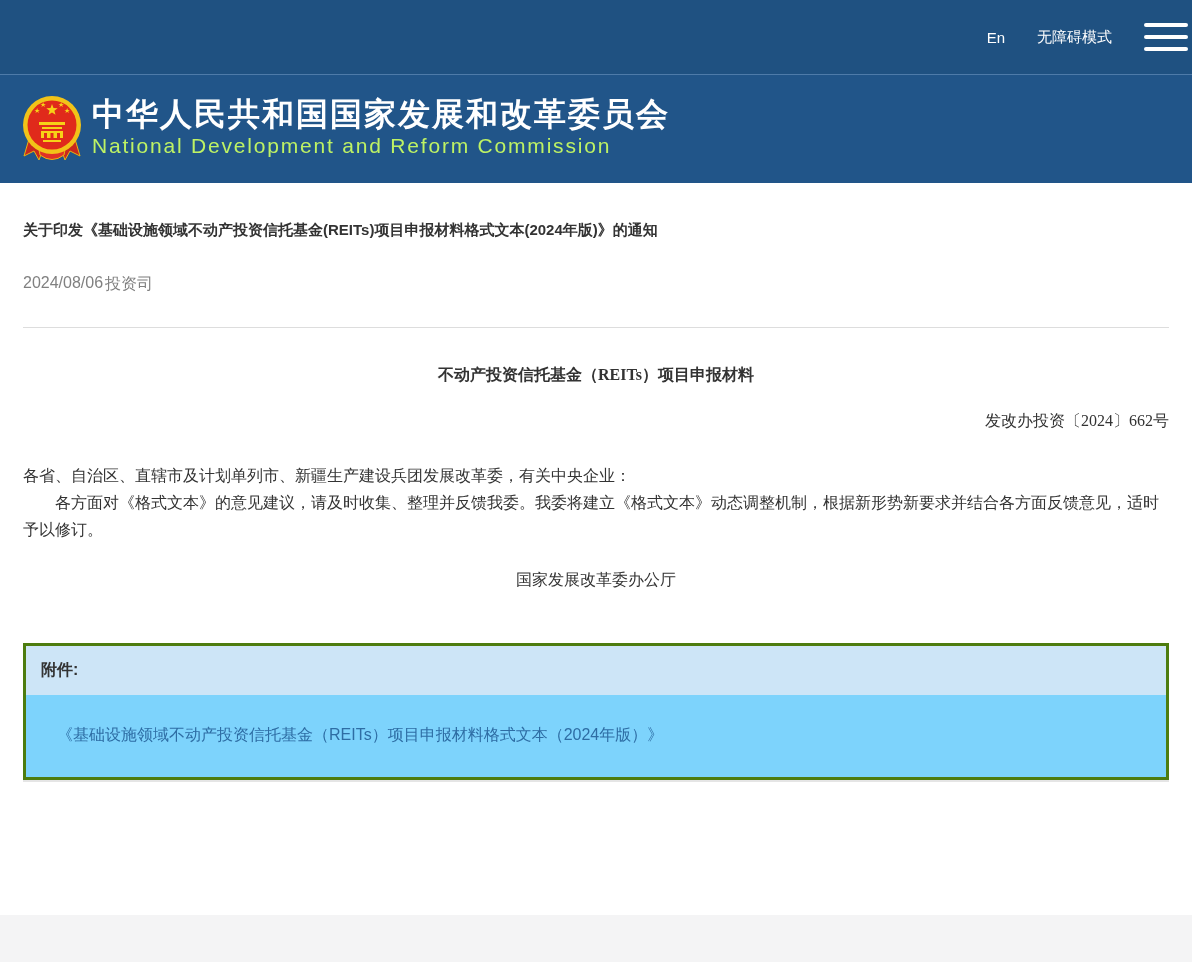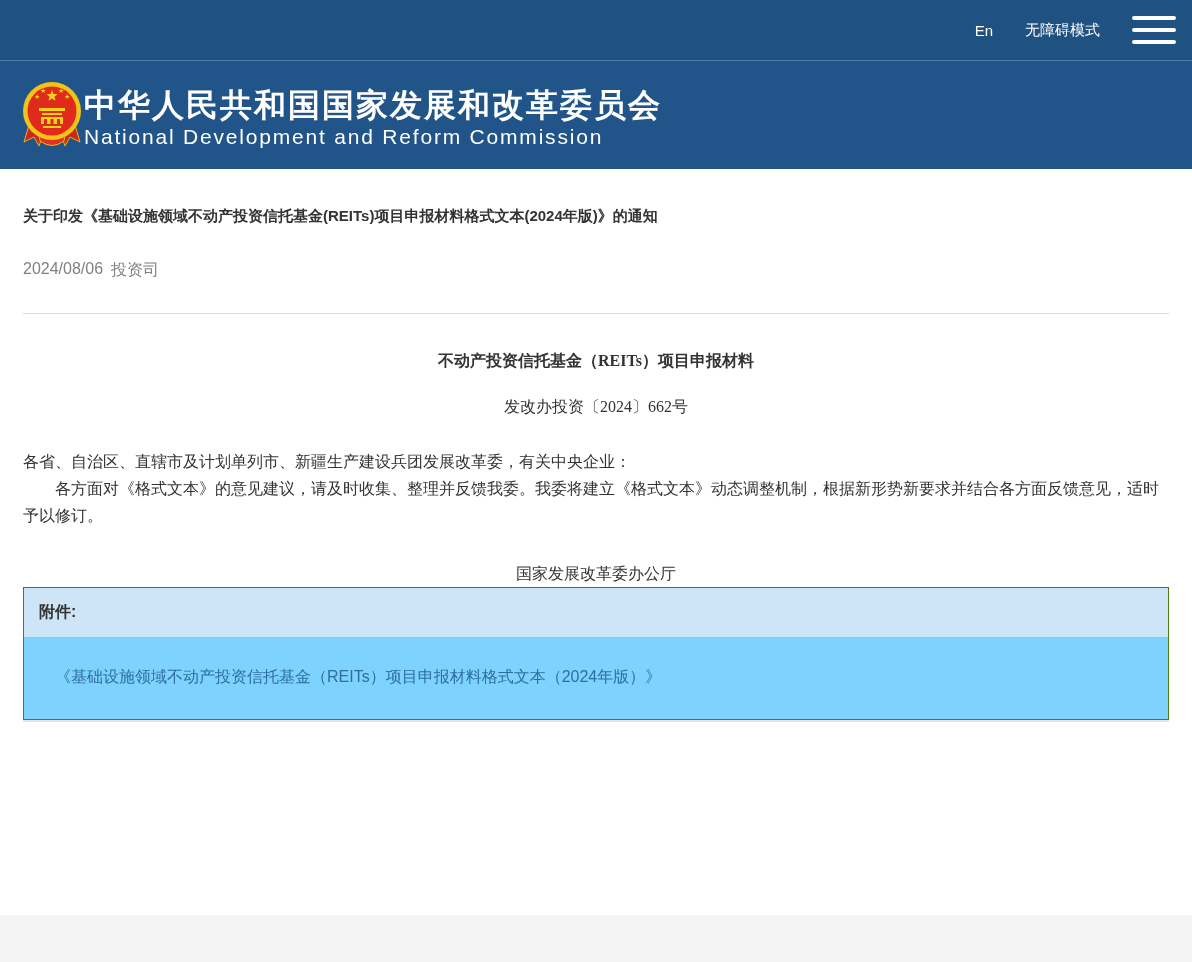--- a/index.html
+++ b/index.html
@@ -10,52 +10,52 @@
     --link-color:#2e6da4;
     --footer-bg:#f4f4f5;
     --footer-bar-bg:#1d4e74;
   }
   *{box-sizing:border-box;}
   html,body{margin:0;padding:0;background:#fff;}
   body{font-family:"Liberation Sans","DejaVu Sans",sans-serif;color:#333;}
   .page{width:1192px;min-height:962px;margin:0 auto;background:#fff;display:flex;flex-direction:column;}
 
   
-  .topbar{height:61px;background:var(--topbar-bg);border-bottom:1px solid var(--header-separator);
-          display:flex;align-items:center;justify-content:flex-end;padding:0 16px;flex:0 0 auto;}
+  .topbar{height:75px;background:var(--topbar-bg);border-bottom:1px solid var(--header-separator);
+          display:flex;align-items:center;justify-content:flex-end;padding:0 4px;flex:0 0 auto;}
   .topbar-right{display:flex;align-items:center;gap:32px;}
   .topbar-link{color:#fff;font-size:15px;text-decoration:none;cursor:pointer;white-space:nowrap;}
   .hamburger{width:44px;display:flex;flex-direction:column;gap:8px;cursor:pointer;padding:2px 0;}
   .hamburger .bar{height:4px;width:100%;background:#fff;border-radius:2px;}
 
   
   .header{height:108px;background:var(--header-bg);display:flex;align-items:center;padding:0 20px;flex:0 0 auto;}
-  .brand{display:flex;align-items:flex-end;gap:0;cursor:pointer;}
+  .brand{display:flex;align-items:flex-start;gap:8px;cursor:pointer;}
   .emblem{flex:0 0 auto;display:block;}
   .titles{display:flex;flex-direction:column;}
   .title-cn{color:#fff;font-size:32px;font-weight:bold;letter-spacing:2px;line-height:38px;white-space:nowrap;}
-  .title-en{color:#ffffff;font-size:21px;letter-spacing:1.8px;line-height:25px;margin-top:0;white-space:nowrap;}
+  .title-en{color:#bef264;font-size:21px;letter-spacing:1.8px;line-height:25px;margin-top:0;white-space:nowrap;}
 
   
   .content{padding:0 23px;flex:0 0 auto;}
   .article-title{font-size:15px;font-weight:bold;color:#333;margin:37px 0 0;line-height:20px;}
-  .article-meta{color:#808080;font-size:16px;margin-top:34px;display:flex;gap:8px;}
+  .article-meta{color:#808080;font-size:16px;margin-top:34px;display:flex;gap:2px;}
   .divider{border:none;border-top:1px solid #ddd;margin:32px 0 0;}
 
   .doc{font-family:"Liberation Serif","DejaVu Serif",serif;color:#333;}
   .doc-title{text-align:center;font-weight:bold;font-size:16px;line-height:26px;margin-top:34px;}
-  .doc-number{text-align:center;font-size:16px;margin-top:23px;}
+  .doc-number{text-align:right;font-size:16px;margin-top:23px;}
   .para{font-size:16px;line-height:27px;margin:0;text-indent:2em;}
   .para.first{margin-top:30px;}
   .para.no-indent{text-indent:0;}
   .signature{text-align:center;font-size:16px;line-height:26px;}
-  .signature.org{margin-top:32px;}
+  .signature.org{margin-top:24px;}
 
   
-  .attachment-box{border:1px solid #4d7c0f;box-shadow:0 2px 0 rgba(0,0,0,0.10);}
+  .attachment-box{margin-top:50px;border:3px solid #4d7c0f;box-shadow:0 2px 0 rgba(0,0,0,0.10);}
   .attachment-header{background:var(--attachment-header-bg);padding:14px 15px;font-weight:bold;font-size:16px;color:#333;}
   .attachment-body{background:#7dd3fc;padding:30px 15px 31px 31px;}
   .attachment-link{color:var(--link-color);font-size:16px;text-decoration:none;cursor:pointer;}
 
   
   .footer{height:47px;background:var(--footer-bg);margin-top:auto;flex:0 0 auto;}
 </style>
 </head>
 <body>
 

